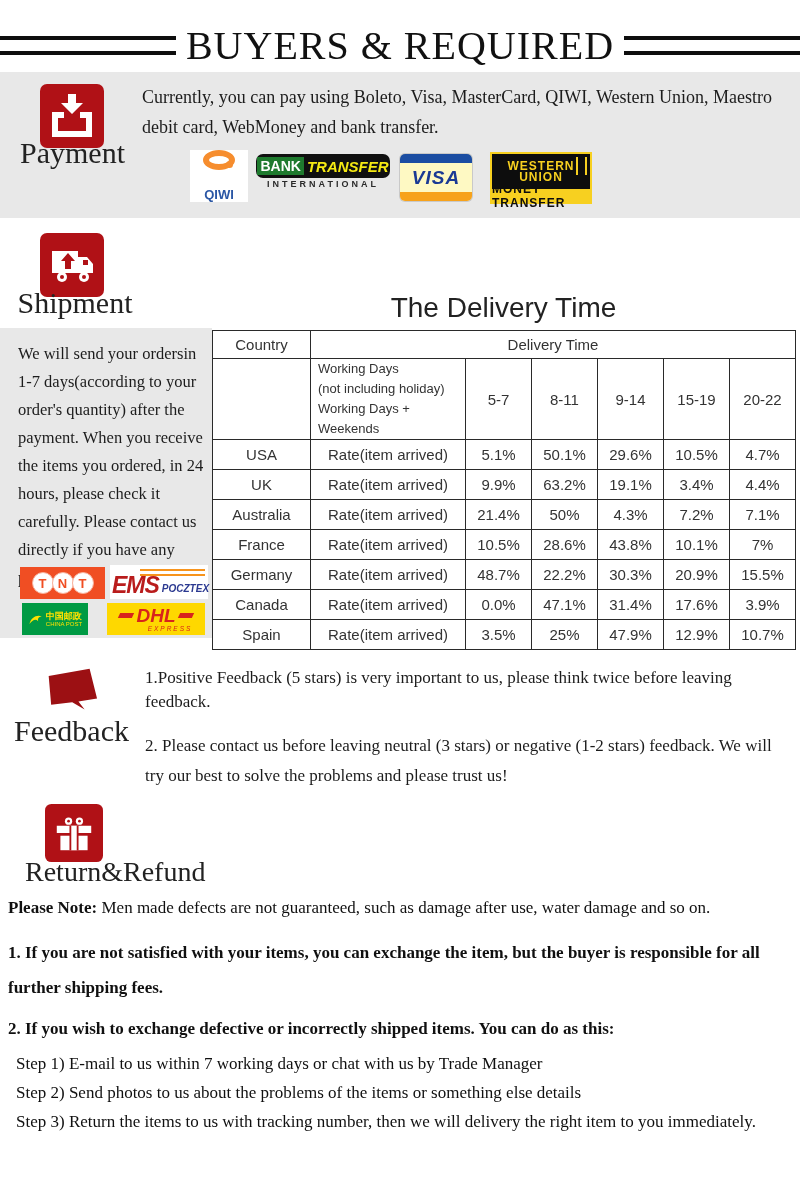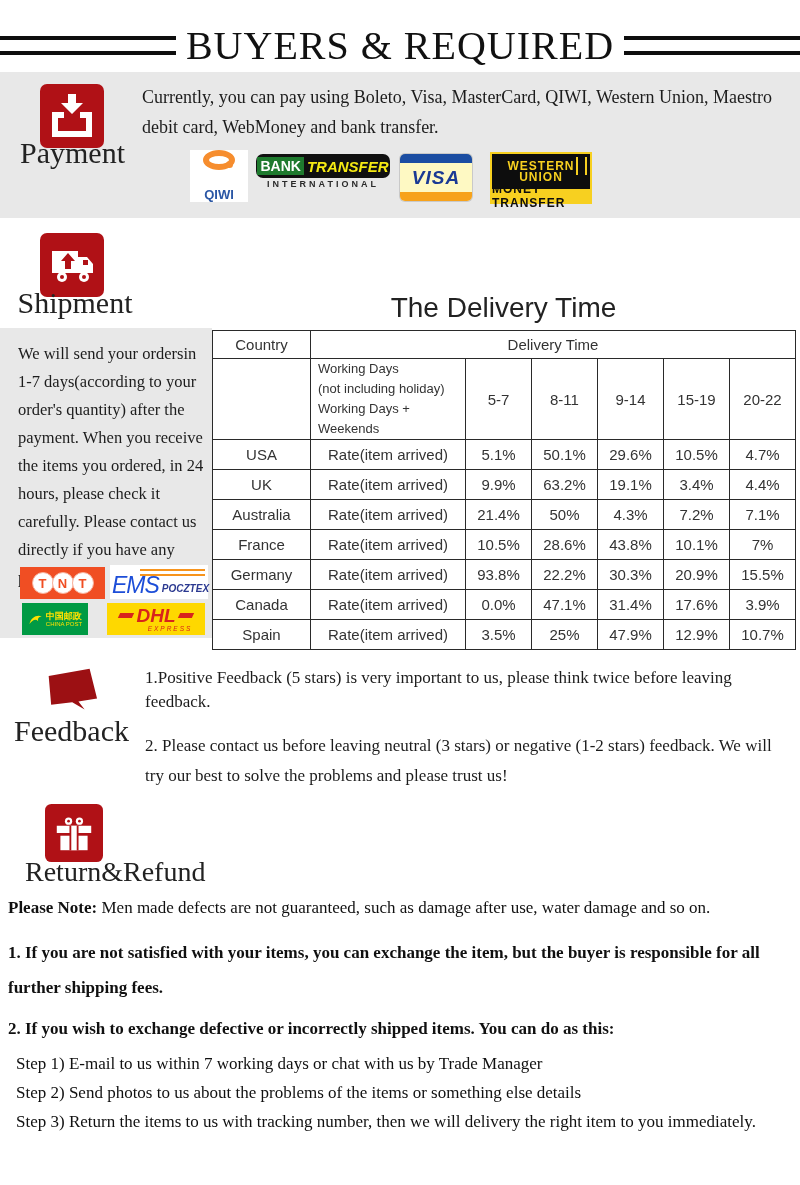--- a/index.html
+++ b/index.html
@@ -53,21 +53,21 @@
   .ship-label{position:absolute;left:10px;top:286px;width:130px;text-align:center;font-size:30px;color:#222;}
   .delivery-title{position:absolute;left:212px;top:292px;width:583px;text-align:center;font-family:"Liberation Sans",sans-serif;font-size:28px;color:#222;}
   .ship-panel{position:absolute;left:0;top:328px;width:212px;height:310px;background:var(--panel-gray);}
   .ship-note{margin:12px 6px 0 18px;font-size:16.5px;line-height:28px;}
 
   
   .logo-tnt{position:absolute;left:20px;top:239px;width:85px;height:32px;background:#f04e23;display:flex;align-items:center;justify-content:center;}
   .logo-tnt span{width:20px;height:20px;background:#fff;border-radius:50%;color:#f04e23;font-family:"Liberation Sans",sans-serif;font-weight:bold;font-size:13px;display:flex;align-items:center;justify-content:center;margin:0 -1px;border:1px solid #f8b09a;}
   .logo-ems{position:absolute;left:110px;top:237px;width:98px;height:34px;background:#fff;display:flex;align-items:flex-end;justify-content:flex-start;padding:2px 2px;box-sizing:border-box;position:absolute;}
   .ems-stripes{position:absolute;top:4px;left:30px;right:3px;height:9px;background:repeating-linear-gradient(#f7941d 0 2px,transparent 2px 5px);}
-  .ems-word{color:#1d4ed8;font-family:"Liberation Sans",sans-serif;font-weight:normal;font-style:italic;font-size:23px;line-height:24px;letter-spacing:-1px;z-index:1;}
+  .ems-word{color:#b91c1c;font-family:"Liberation Sans",sans-serif;font-weight:bold;font-style:italic;font-size:23px;line-height:24px;letter-spacing:-1px;z-index:1;}
   .pocztex{color:#2b3990;font-family:"Liberation Sans",sans-serif;font-weight:bold;font-style:italic;font-size:10px;margin:0 0 3px 3px;z-index:1;}
   .logo-cp{position:absolute;left:22px;top:275px;width:66px;height:32px;background:#009a44;display:flex;align-items:center;justify-content:center;gap:2px;}
   .cp-text div:first-child{color:#ffe100;font-size:9px;line-height:10px;font-weight:bold;}
   .cp-text div:last-child{color:#ffe100;font-family:"Liberation Sans",sans-serif;font-size:6px;line-height:7px;}
   .logo-dhl{position:absolute;left:107px;top:275px;width:98px;height:32px;background:#fed800;display:flex;flex-direction:column;align-items:center;justify-content:center;}
   .dhl-row{display:flex;align-items:center;gap:3px;}
   .dash{width:14px;height:5px;background:#d8241c;transform:skewX(-25deg);}
   .dhl-word{color:#d8241c;font-family:"Liberation Sans",sans-serif;font-weight:bold;font-style:italic;font-size:19px;line-height:18px;letter-spacing:0;}
   .dhl-sub{color:#d8241c;font-family:"Liberation Sans",sans-serif;font-style:italic;font-size:6.5px;letter-spacing:2px;align-self:center;margin-left:28px;}
 
@@ -258,21 +258,21 @@
           <td>Rate(item arrived)</td>
           <td>10.5%</td>
           <td>28.6%</td>
           <td>43.8%</td>
           <td>10.1%</td>
           <td>7%</td>
         </tr>
         <tr>
           <td>Germany</td>
           <td>Rate(item arrived)</td>
-          <td>93.8%</td>
+          <td>48.7%</td>
           <td>22.2%</td>
           <td>30.3%</td>
           <td>20.9%</td>
           <td>15.5%</td>
         </tr>
         <tr>
           <td>Canada</td>
           <td>Rate(item arrived)</td>
           <td>0.0%</td>
           <td>47.1%</td>

